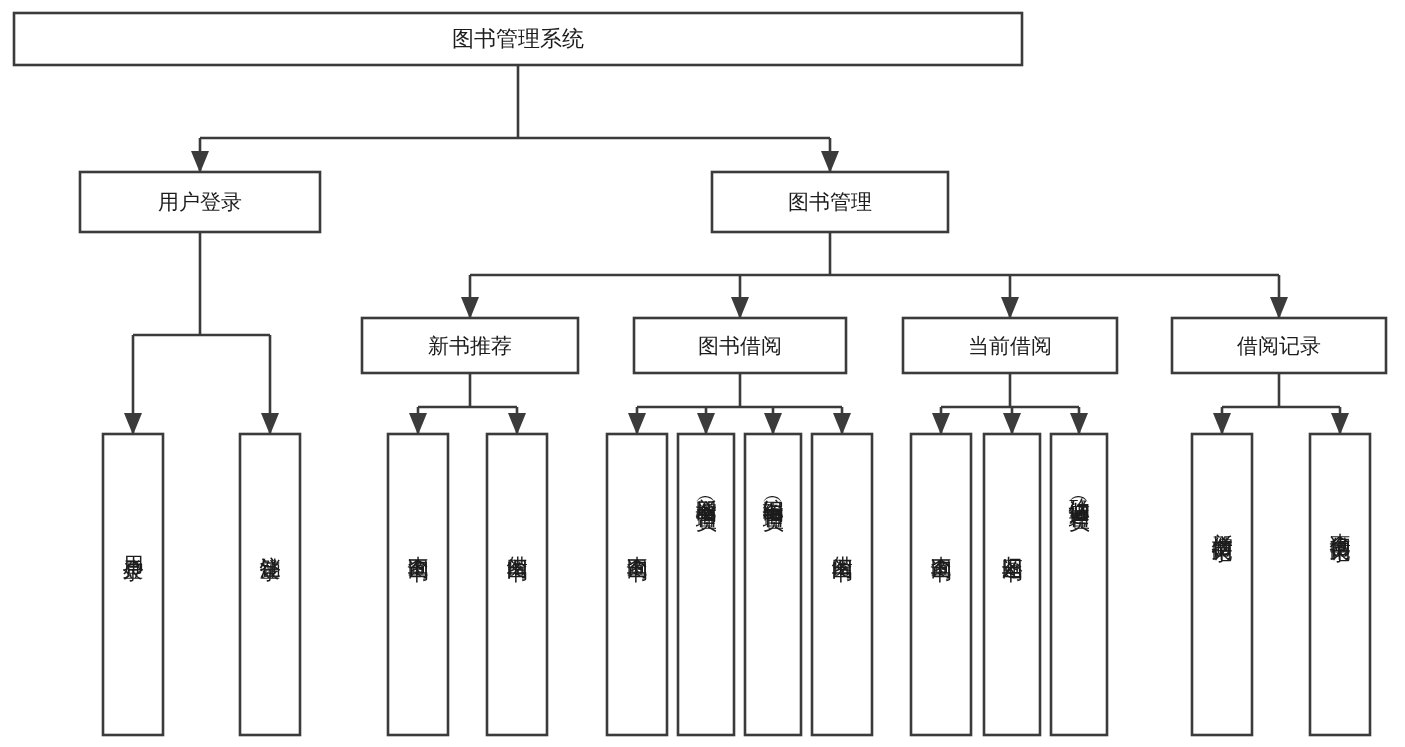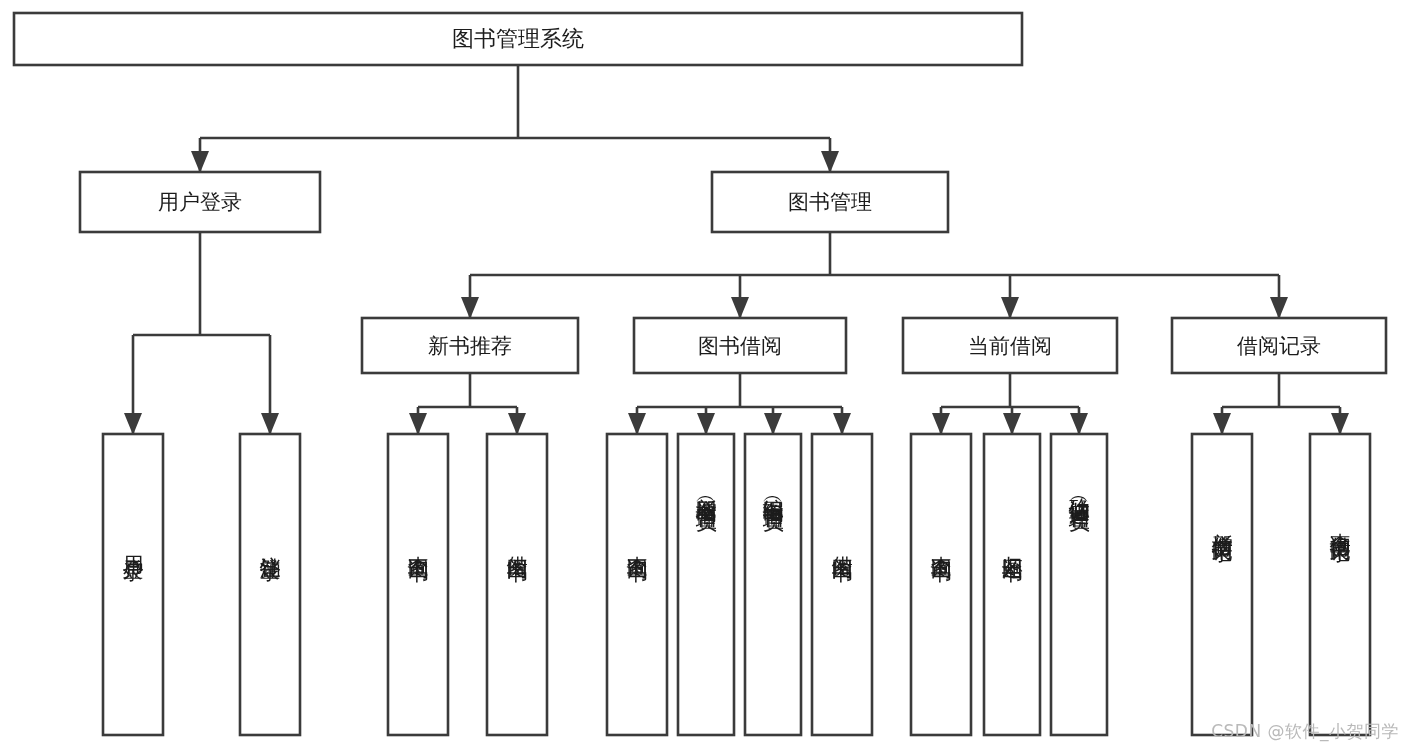--- a/index.html
+++ b/index.html
@@ -249,14 +249,13 @@
         <span class="vlabel-text" style="margin-top: 47px;">确认归还（管理员）</span>
       </div>
       <div class="vlabel-wrap" style="left: 1192px; top: 434px; width: 60px; height: 301px;">
         <span class="vlabel-text" style="margin-top: 81.5px;">新增借阅记录</span>
       </div>
       <div class="vlabel-wrap" style="left: 1310px; top: 434px; width: 60px; height: 301px;">
         <span class="vlabel-text" style="margin-top: 81.5px;">查询借阅记录</span>
       </div>
     </div>
 
-  <div class="watermark">CSDN @软件_小贺同学</div>
 </div>
 
 </body></html>

